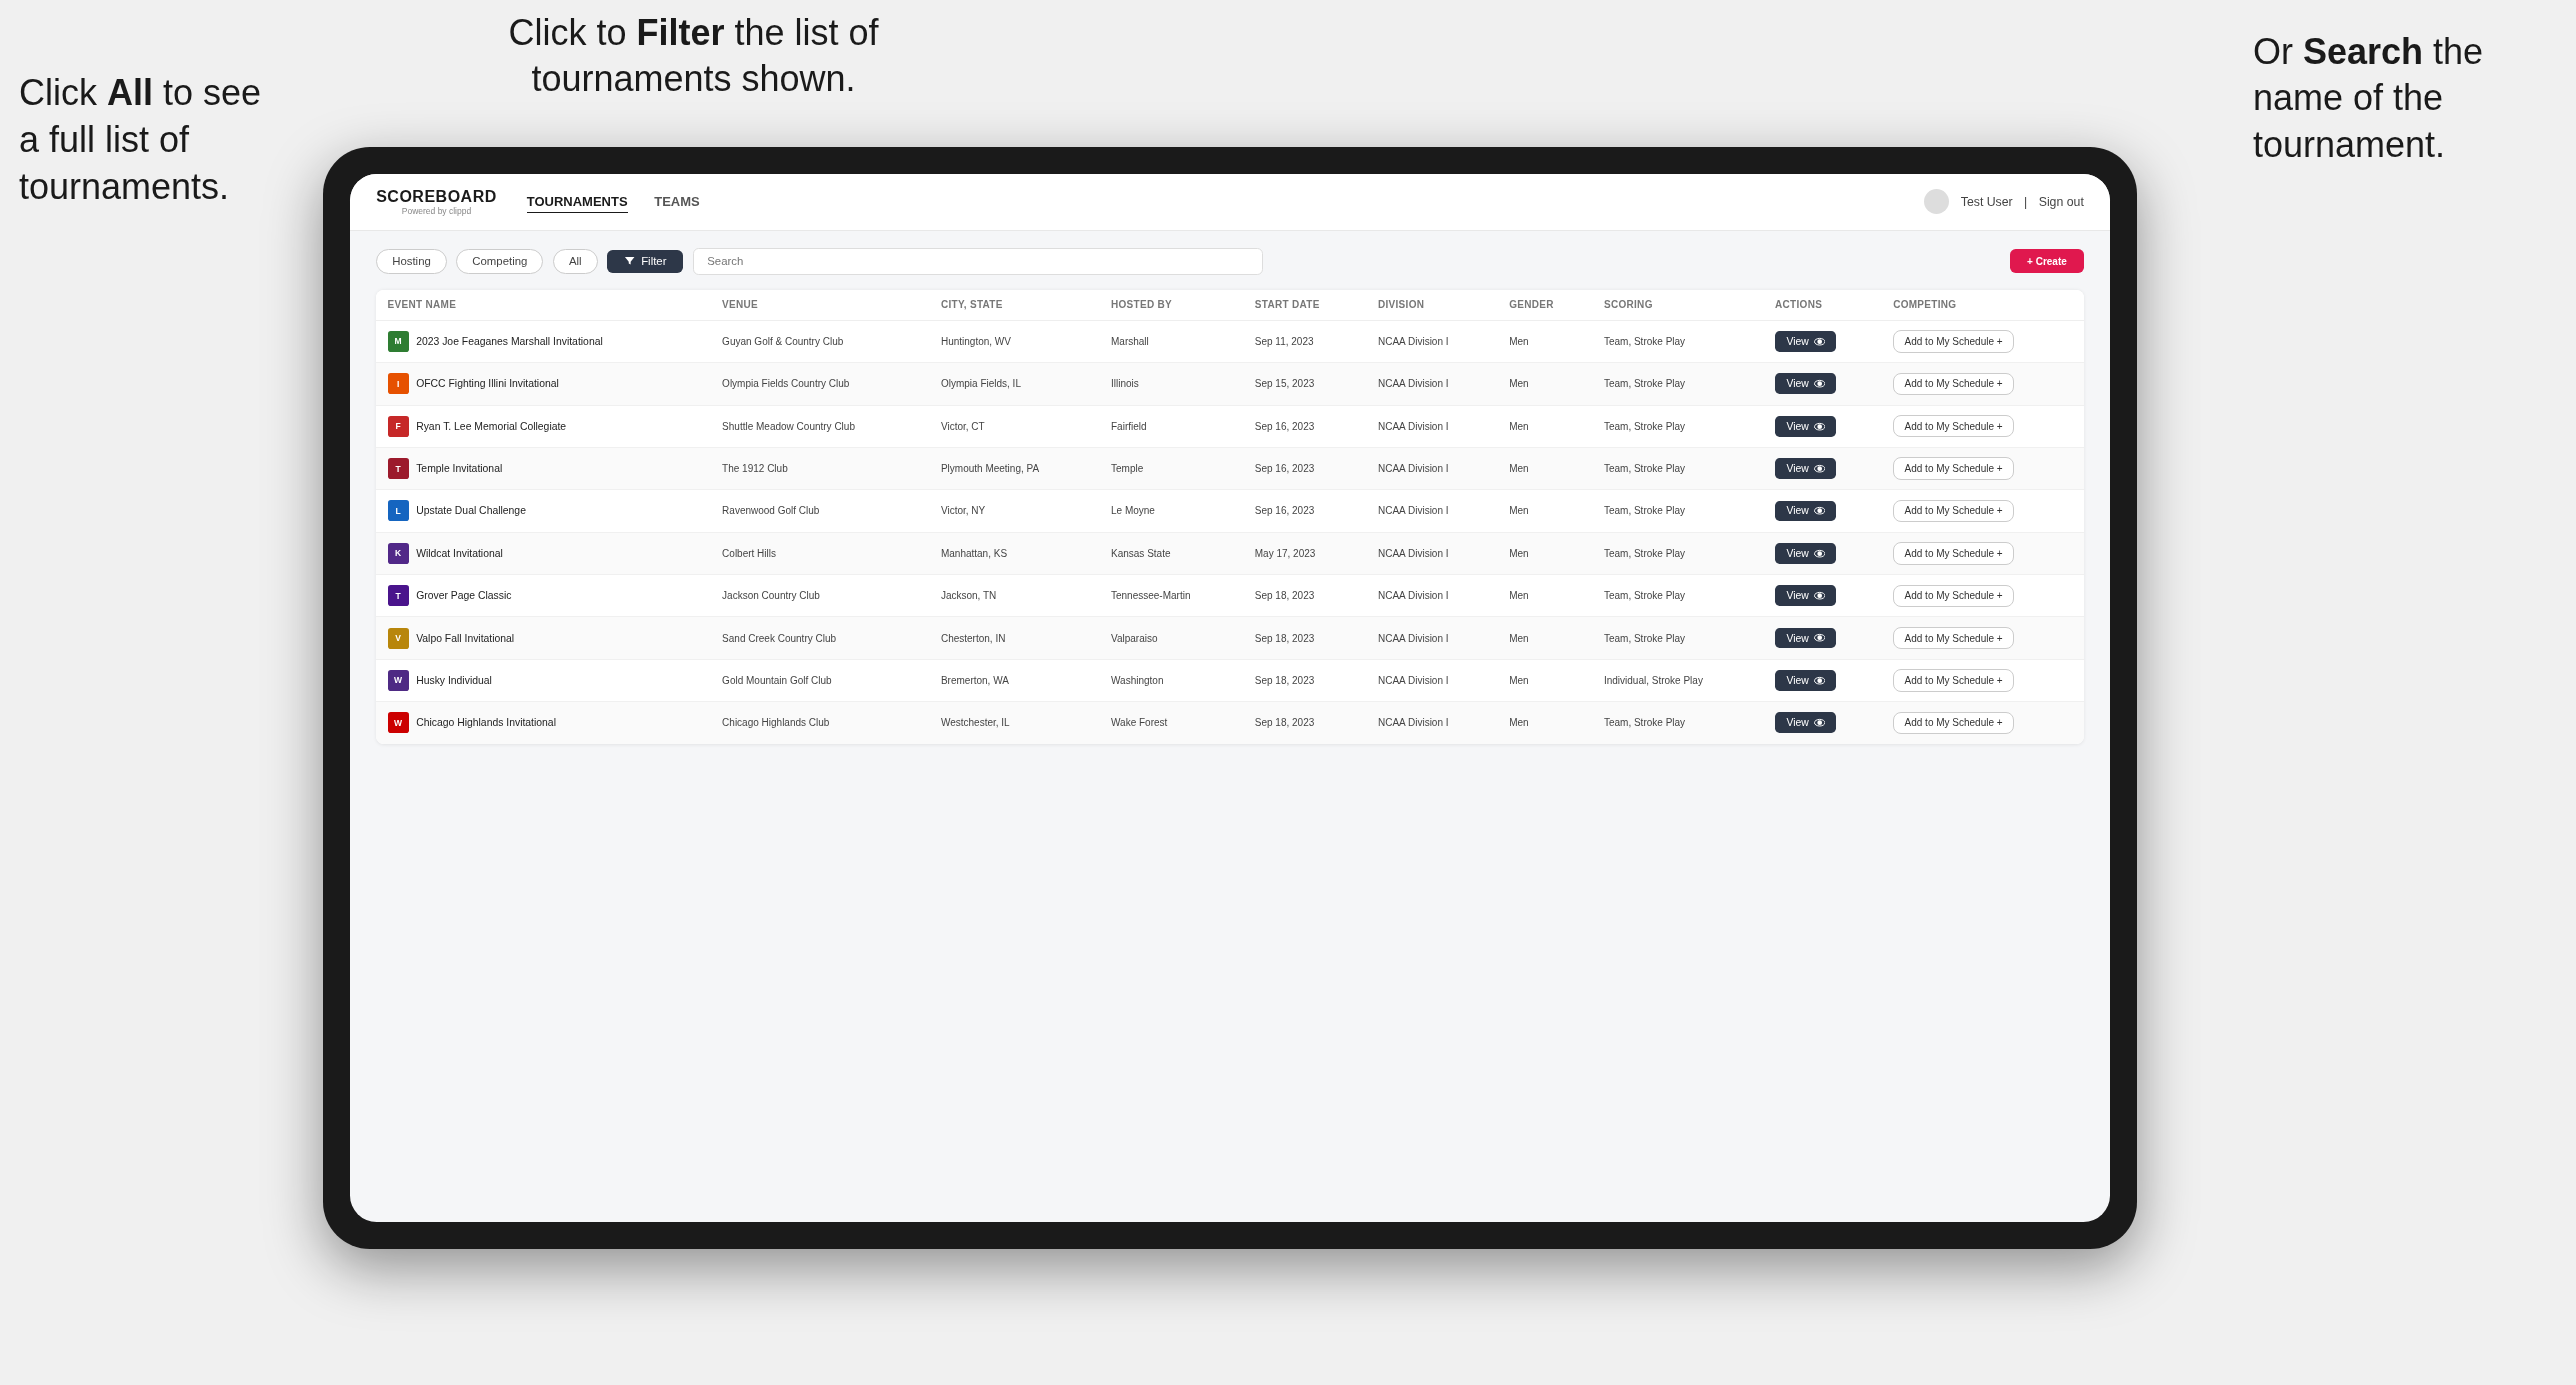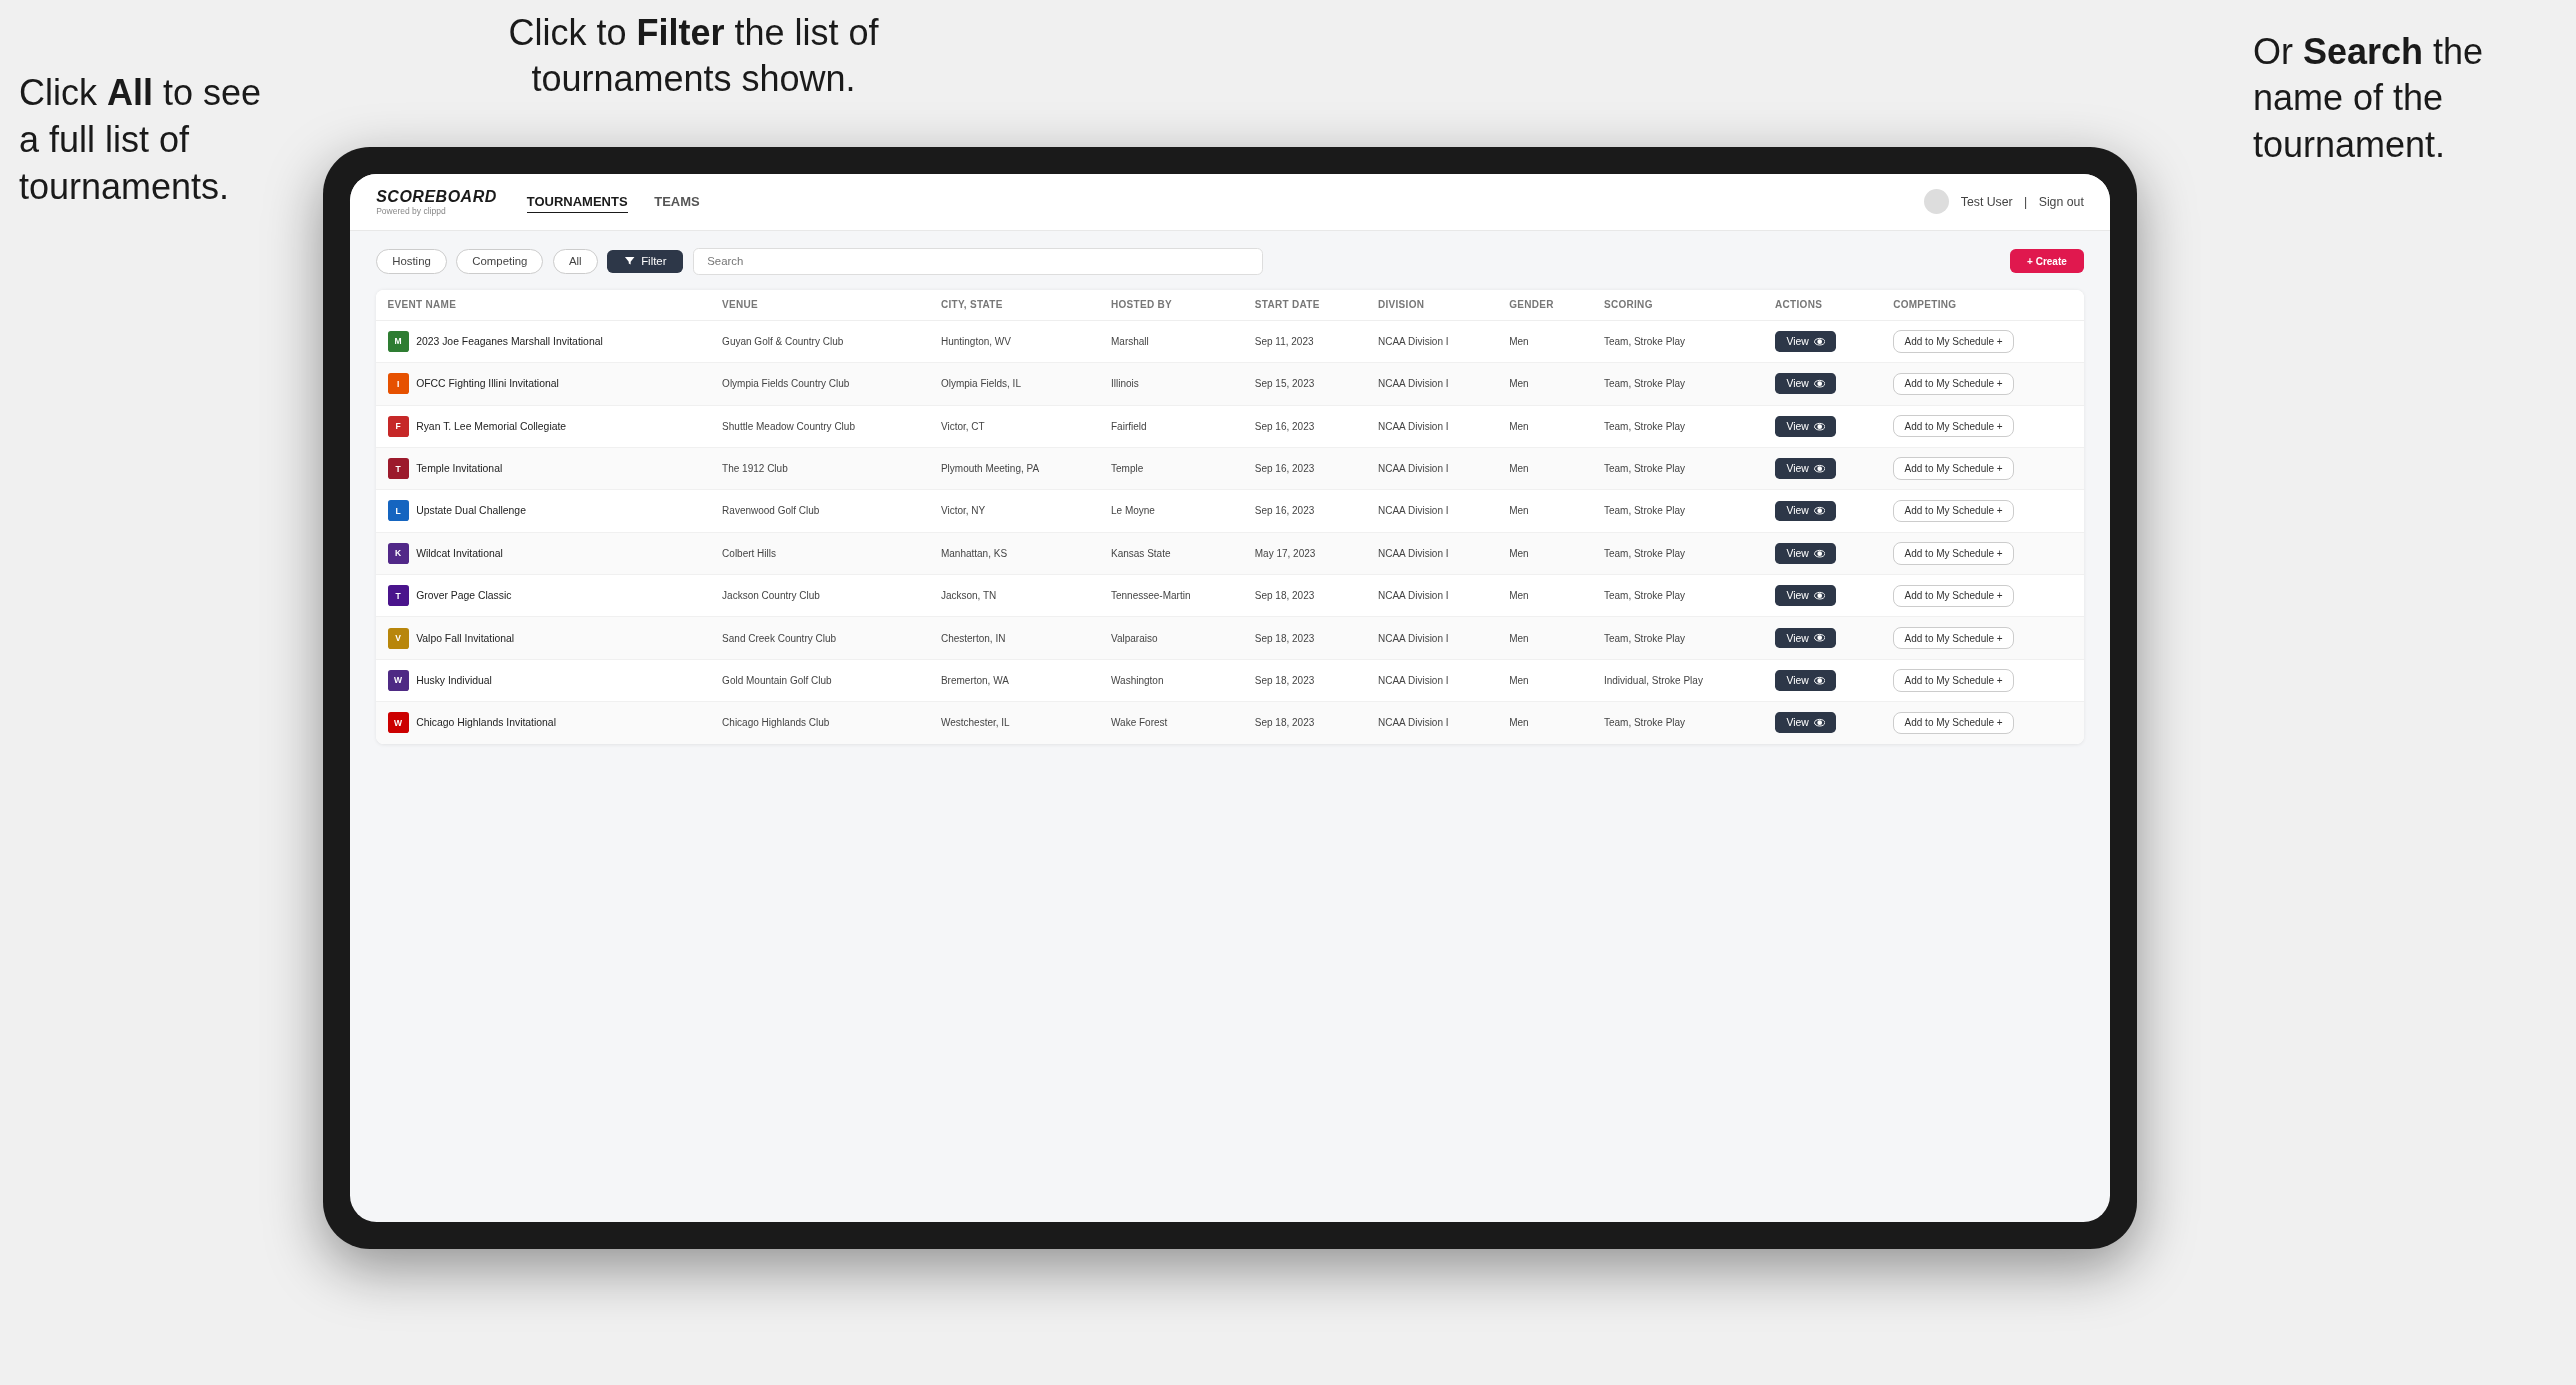--- a/index.html
+++ b/index.html
@@ -77,28 +77,28 @@
       display: flex;
       align-items: center;
       margin-right: 30px;
     }
 
     .logo-text {
       font-size: 16px;
       font-weight: 900;
       color: #1a1a1a;
       letter-spacing: 0.5px;
-      font-style: italic;
     }
 
     .logo-sub {
       font-size: 8.5px;
       color: #888;
       display: block;
       font-weight: 400;
+      text-align: center;
     }
 
     .nav-tabs {
       display: flex;
       gap: 26.6px;
       flex: 1;
     }
 
     .nav-tab {
       font-size: 13px;

